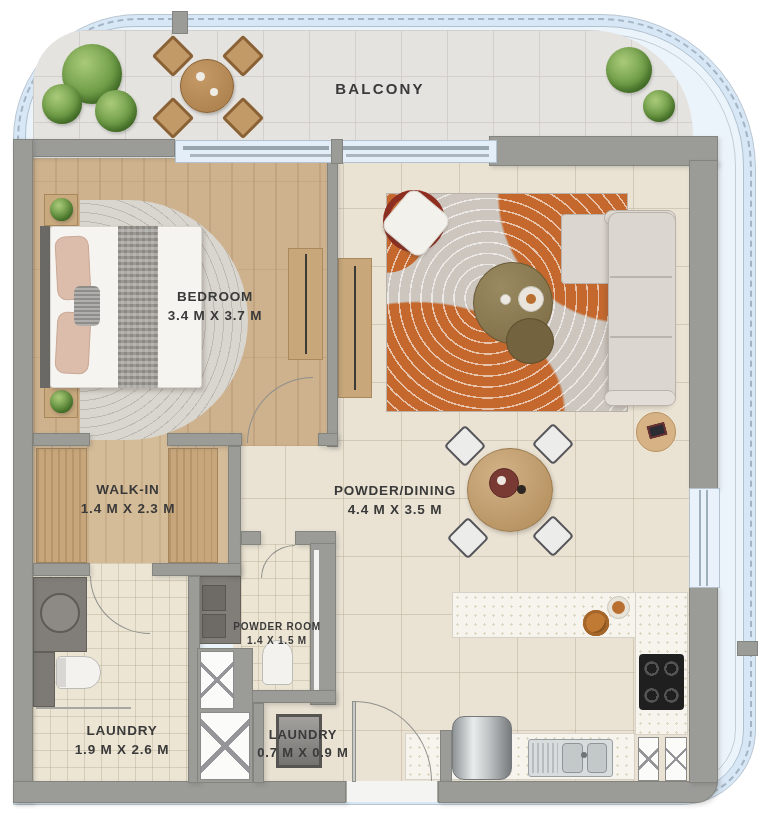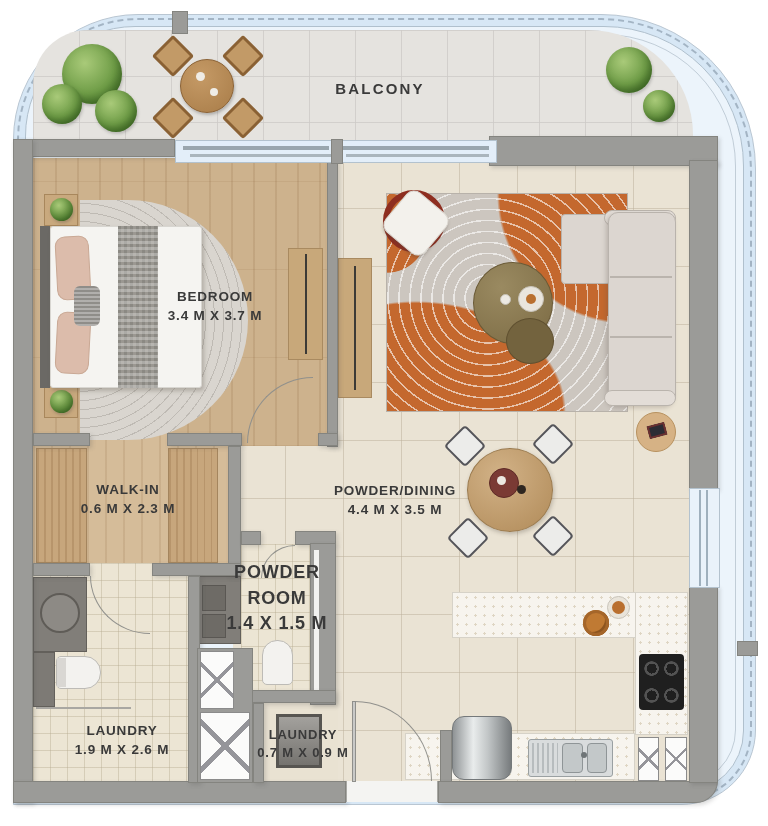--- a/index.html
+++ b/index.html
@@ -270,23 +270,23 @@
   <div class="lbl" style="left:215px;top:306px;">
     <span>BEDROOM</span>
     <span class="dim">3.4 M X 3.7 M</span>
   </div>
   <div class="lbl" style="left:395px;top:500px;">
     <span>POWDER/DINING</span>
     <span class="dim">4.4 M X 3.5 M</span>
   </div>
   <div class="lbl" style="left:128px;top:499px;">
     <span>WALK-IN</span>
-    <span class="dim">0.6 M X 2.3 M</span>
-  </div>
-  <div class="lbl lbl-powder" style="left:277px;top:598px;font-size:18px;text-align:center;">
+    <span class="dim">1.4 M X 2.3 M</span>
+  </div>
+  <div class="lbl lbl-powder" style="left:277px;top:634px;font-size:10px;text-align:center;">
     <span>POWDER ROOM</span>
     <span class="dim">1.4 X 1.5 M</span>
   </div>
   <div class="lbl" style="left:122px;top:740px;">
     <span>LAUNDRY</span>
     <span class="dim">1.9 M X 2.6 M</span>
   </div>
   <div class="lbl" style="left:303px;top:744px;font-size:13px;">
     <span>LAUNDRY</span>
     <span class="dim">0.7 M X 0.9 M</span>

